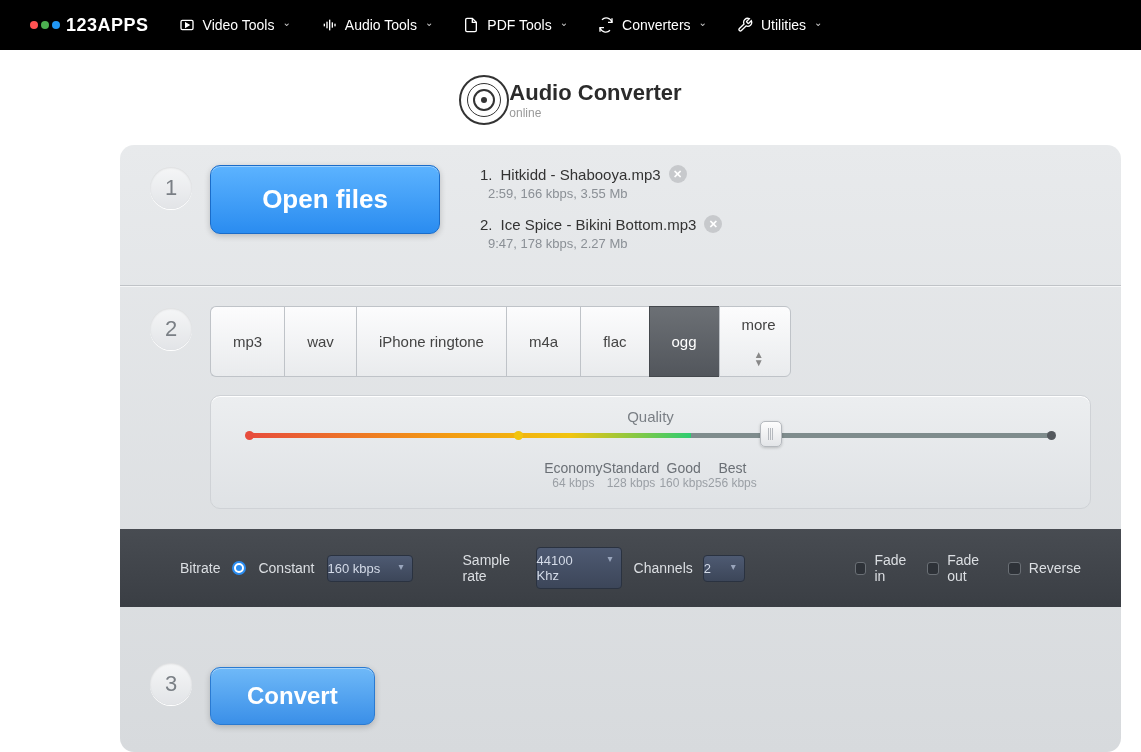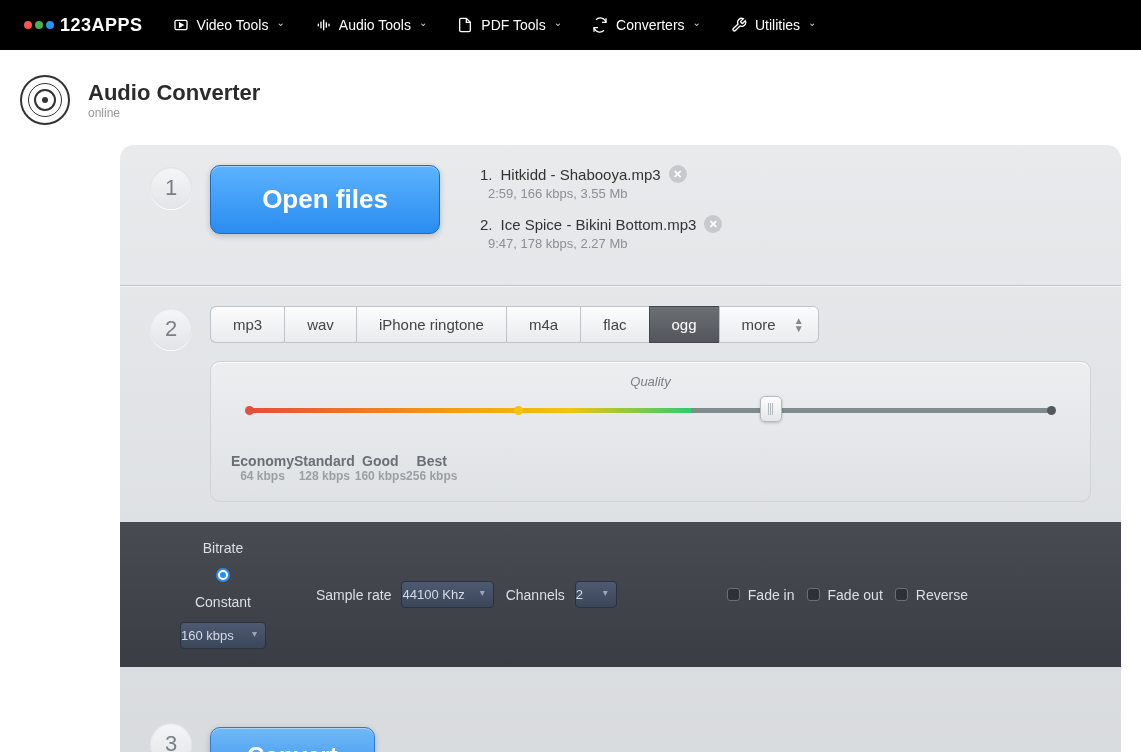--- a/index.html
+++ b/index.html
@@ -1,29 +1,29 @@
 <!DOCTYPE html>
 <html><head>
 <meta charset="utf-8">
 <style>
 * { margin: 0; padding: 0; box-sizing: border-box; }
 body { font-family: -apple-system, BlinkMacSystemFont, "Segoe UI", Arial, sans-serif; background: #fff; width: 1141px; }
 
 
-.topnav { background: #000; height: 50px; display: flex; align-items: center; padding: 0 24px; gap: 30px; }
+.topnav { background: #000; height: 50px; display: flex; align-items: center; padding: 0 30px; gap: 30px; }
 .logo { display: flex; align-items: center; gap: 6px; }
 .logo-dots { display: flex; gap: 3px; }
 .logo-dot { width: 8px; height: 8px; border-radius: 50%; }
 .logo-text { color: #fff; font-weight: 800; font-size: 18px; letter-spacing: 0.5px; }
 .nav-item { color: #fff; font-size: 14px; display: flex; align-items: flex-start; gap: 8px; cursor: pointer; }
 .nav-item svg { width: 16px; height: 16px; }
 .chevron { font-size: 10px; opacity: 0.8; }
 
 
-.page-header { display: flex; align-items: center; gap: 18px; padding: 25px 20px 20px 20px; }
+.page-header { display: flex; align-items: center; padding: 25px 20px 20px 20px; justify-content: center; }
 .header-icon { width: 50px; height: 50px; border: 2px solid #333; border-radius: 50%; display: flex; align-items: center; justify-content: center; position: relative; }
 .header-icon::before { content: ''; width: 18px; height: 18px; border: 2px solid #333; border-radius: 50%; }
 .header-icon::after { content: ''; position: absolute; width: 6px; height: 6px; background: #333; border-radius: 50%; }
 .header-icon .ring { position: absolute; width: 34px; height: 34px; border: 1px solid #333; border-radius: 50%; }
 .header-text h1 { font-size: 22px; font-weight: 700; color: #2b2b2b; }
 .header-text .sub { font-size: 12px; color: #999; }
 
 
 .main { margin: 0 20px 0 120px; background: linear-gradient(180deg,#e8eaec 0%,#d7dadd 100%); border-radius: 14px; overflow: visible; padding-bottom: 1px; }
 .step { position: relative; padding: 20px 30px 20px 90px; }
@@ -39,35 +39,35 @@
 .file-meta { color: #8a8f95; font-size: 13px; margin-top: 3px; margin-left: 8px; }
 
 .divider { height: 1px; background: #c0c3c7; box-shadow: 0 1px 0 #f5f6f7; }
 
 
 .format-row { display: flex; gap: 0; align-items: stretch; }
 .format-btn { background: linear-gradient(180deg,#fcfcfd,#e9ebed); border: 1px solid #bfc3c8; padding: 9px 22px; font-size: 15px; color: #444; cursor: pointer; border-right: none; text-align: right; }
 .format-btn:first-child { border-radius: 6px 0 0 6px; }
 .format-btn:last-child { border-radius: 0 6px 6px 0; border-right: 1px solid #bfc3c8; }
 .format-btn.active { background: linear-gradient(180deg,#6c7075,#52565c); color: #fff; border-color: #44484d; }
-.format-more { display: flex; align-items: center; gap: 18px; padding-right: 14px; }
+.format-more { display: flex; align-items: center; gap: 18px; padding-right: 14px; flex-direction: column; }
 .format-more .updown { font-size: 10px; line-height: 8px; color: #888; display:flex; flex-direction:column; }
 
 
 .quality-panel { margin-top: 18px; background: linear-gradient(180deg,#eceef0,#dfe2e5); border: 1px solid #cfd2d6; border-radius: 10px; padding: 12px 30px 18px 30px; position: relative; box-shadow: inset 0 1px 0 #fff; }
-.quality-title { text-align: center; color: #7a7f85; font-size: 13px; margin-bottom: 16px; font-style: italic; }
+.quality-title { text-align: center; color: #7a7f85; font-size: 15px; margin-bottom: 5px; }
 .slider-track { position: relative; height: 10px; margin: 0 8px; }
 .slider-bg { position: absolute; left: 0; right: 0; top: 3px; height: 5px; background: linear-gradient(90deg,#e74c3c 0%,#f39c12 25%,#f1c40f 40%,#2ecc71 55%,#7f8c8d 55%,#7f8c8d 100%); border-radius: 3px; }
 .slider-dot { position: absolute; top: 1px; width: 9px; height: 9px; border-radius: 50%; }
 .slider-dot.red { left:-4px; background:#e74c3c; }
 .slider-dot.yellow { left: 33%; background:#f1c40f; }
 .slider-dot.dark { right:-4px; background:#54585d; }
 .slider-handle { position: absolute; left: 65%; top: -9px; width: 22px; height: 26px; background: linear-gradient(180deg,#fdfdfd,#e3e5e8); border: 1px solid #b5b9be; border-radius: 5px; cursor: pointer; transform: translateX(-50%); box-shadow: 0 1px 3px rgba(0,0,0,0.2); display:flex; align-items:center; justify-content:center; gap:1px;}
 .slider-handle span{width:1px; height:12px; background:#b5b9be;}
-.quality-labels { display: flex; justify-content: flex-start; margin-top: 38px; color: #6a6f75; font-size: 14px; font-weight: bold; }
+.quality-labels { display: flex; justify-content: center; margin-top: 20px; color: #6a6f75; font-size: 14px; }
 .quality-labels div { text-align: center; }
 .quality-labels .kbps { font-size: 12px; color: #9a9fa5; }
 .quality-labels .c1{margin-left:-10px;} .quality-labels .c4{margin-right:-10px;}
 .quality-row { display:flex; gap:20px; align-items: flex-start;}
 .quality-left { flex:1; }
 .quality-right { width: 180px; display:flex; flex-direction:column; gap:10px; }
 .btn-dark { background: linear-gradient(180deg,#6b6f75,#4d5157); color:#fff; border:1px solid #3d4145; border-radius: 20px; padding: 10px 18px; font-size: 14px; font-weight:600; cursor:pointer; text-align:center; box-shadow: 0 1px 3px rgba(0,0,0,0.2);}
 .btn-light-disabled { background: linear-gradient(180deg,#f0f1f3,#e2e4e7); color:#aeb2b7; border:1px solid #d3d6da; border-radius: 20px; padding: 10px 18px; font-size: 14px; text-align:center; }
 
 
@@ -231,21 +231,21 @@
                 <div>Best</div>
                 <div class="kbps">256 kbps</div>
               </div>
           </div>
         </div>
       </div>
     </div>
   </div>
 
   <div class="adv-band">
-    <div class="adv-col" style="flex-direction:column; align-items:center; gap:12px;">
+    <div class="adv-col" style="flex-direction:row; align-items:center; gap:12px;">
       <span class="adv-label">Bitrate</span>
       <span class="radio checked"></span>
       <span>Constant</span>
       <span class="select">160 kbps</span>
     </div>
     <div class="adv-col">
       <div class="adv-row">
         <span class="adv-label">Sample rate</span>
         <span class="select">44100 Khz</span>
       </div>

